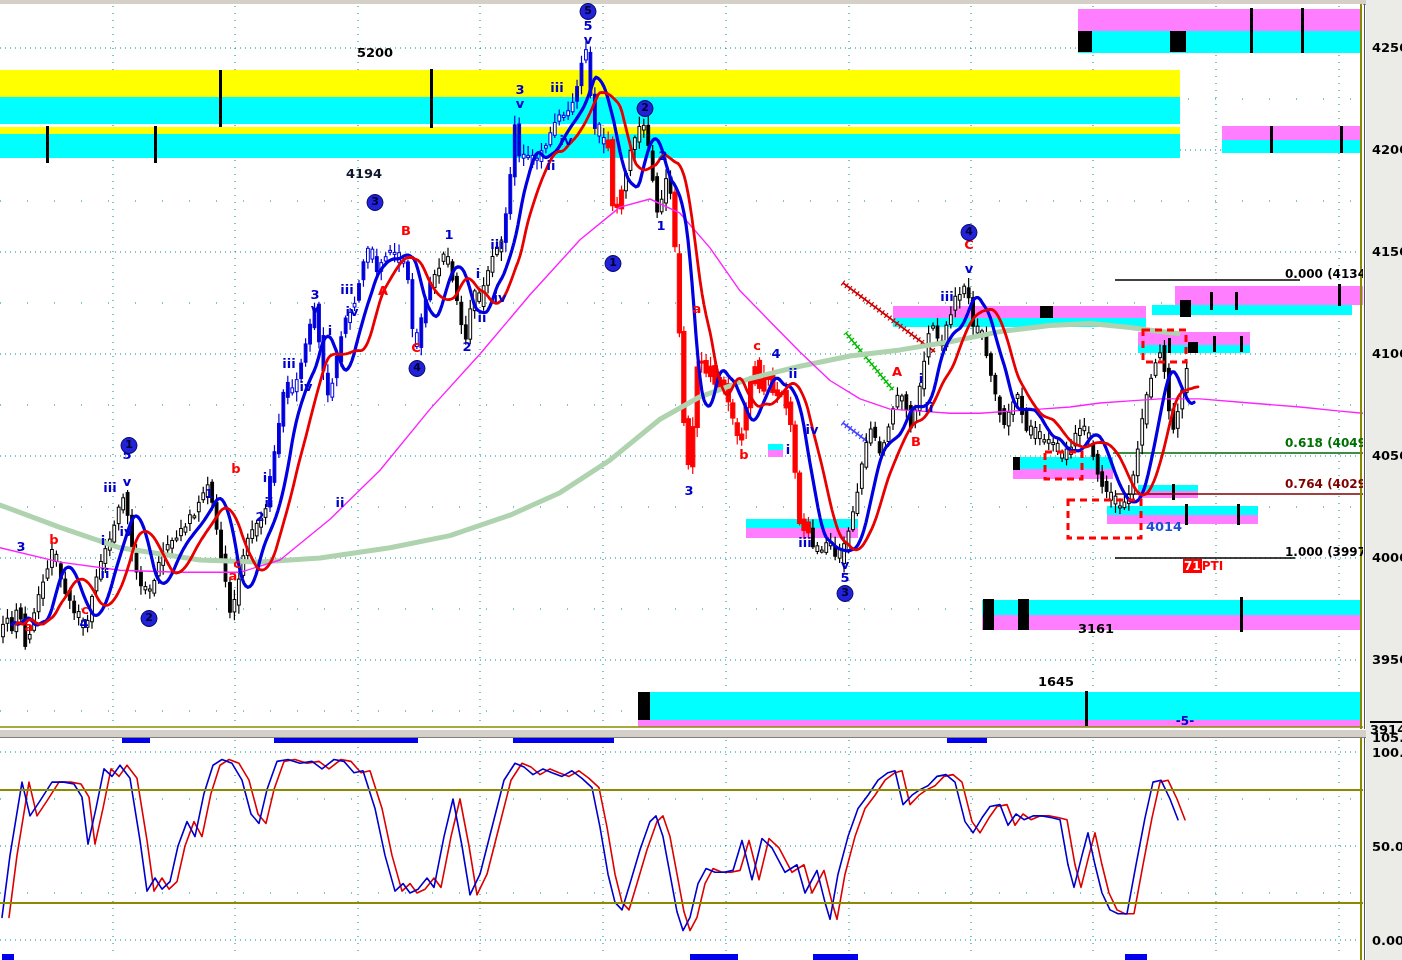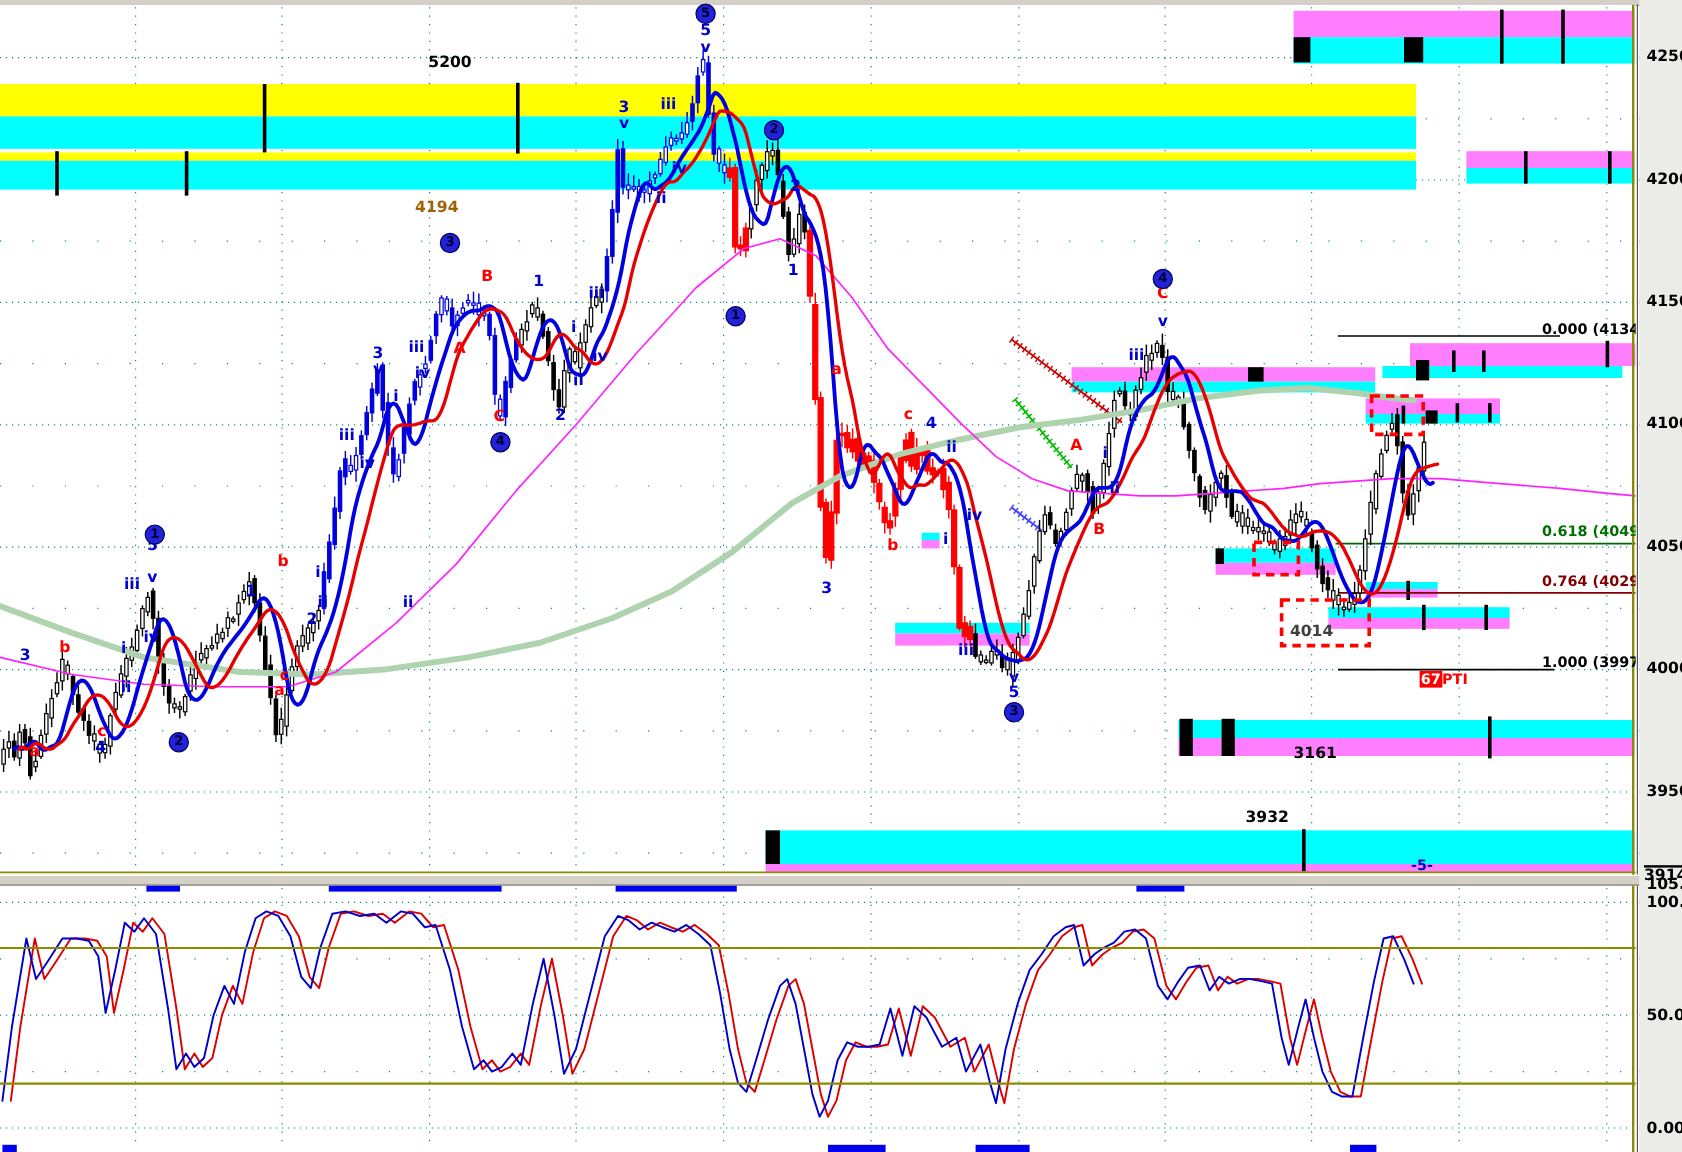--- a/index.html
+++ b/index.html
@@ -786,24 +786,24 @@
       <line x1="1366" y1="711" x2="1369" y2="711" stroke="#000000" stroke-width="1.6"></line>
       <line x1="1366" y1="752" x2="1372" y2="752" stroke="#000000" stroke-width="1.6"></line>
       <line x1="1366" y1="799" x2="1369" y2="799" stroke="#000000" stroke-width="1.6"></line>
       <line x1="1366" y1="846" x2="1372" y2="846" stroke="#000000" stroke-width="1.6"></line>
       <line x1="1366" y1="893" x2="1369" y2="893" stroke="#000000" stroke-width="1.6"></line>
       <line x1="1366" y1="940" x2="1372" y2="940" stroke="#000000" stroke-width="1.6"></line>
     </svg>
   <div id="separator" style="top: 729px;"></div>
   <div id="label-layer">
       <div class="lbl" style="left: 375px; top: 46px; color: rgb(0, 0, 0);">5200</div>
-      <div class="lbl" style="left: 364px; top: 167px; color: #a16207;">4194</div>
-      <div class="lbl" style="left: 1093px; top: 520px; color: #404040;">4014</div>
+      <div class="lbl" style="left: 364px; top: 167px; color: #0f172a;">4194</div>
+      <div class="lbl" style="left: 1164px; top: 520px; color: #1d4ed8;">4014</div>
       <div class="lbl" style="left: 1096px; top: 622px; color: rgb(0, 0, 0);">3161</div>
-      <div class="lbl" style="left: 1056px; top: 675px; color: rgb(0, 0, 0);">3932</div>
+      <div class="lbl" style="left: 1056px; top: 675px; color: rgb(0, 0, 0);">1645</div>
       <div class="lbl" style="left: 21px; top: 540px; color: rgb(0, 0, 205);">3</div>
       <div class="lbl" style="left: 54px; top: 533px; color: rgb(255, 0, 0);">b</div>
       <div class="lbl" style="left: 29px; top: 620px; color: rgb(255, 0, 0);">a</div>
       <div class="lbl" style="left: 85px; top: 603px; color: rgb(255, 0, 0);">c</div>
       <div class="lbl" style="left: 84px; top: 617px; color: rgb(0, 0, 205);">4</div>
       <div class="lbl" style="left: 110px; top: 481px; color: rgb(0, 0, 205);">iii</div>
       <div class="lbl" style="left: 127px; top: 475px; color: rgb(0, 0, 205);">v</div>
       <div class="lbl" style="left: 127px; top: 448px; color: rgb(0, 0, 205);">5</div>
       <div class="lbl" style="left: 103px; top: 534px; color: rgb(0, 0, 205);">i</div>
       <div class="lbl" style="left: 126px; top: 525px; color: rgb(0, 0, 205);">iv</div>
@@ -881,16 +881,16 @@
       <div class="axlbl" style="top: 449px;">4050</div>
       <div class="axlbl" style="top: 551px;">4000</div>
       <div class="axlbl" style="top: 653px;">3950</div>
       <div class="axlbl" style="top: 721px; border-top: 2px solid rgb(0, 0, 0); left: 4px;">3914</div>
       <div class="axlbl" style="top: 731px;">105.</div>
       <div class="axlbl" style="top: 746px;">100.00</div>
       <div class="axlbl" style="top: 840px;">50.00</div>
       <div class="axlbl" style="top: 934px;">0.00</div>
     </div>
   <div id="pti" style="left: 1183px; top: 560px;">
-    <span class="num">67</span><span class="txt">PTI</span>
+    <span class="num">71</span><span class="txt">PTI</span>
   </div>
   <div id="minus5" style="left: 1185px; top: 714px;">-5-</div>
 </div>
 
 </body></html>

